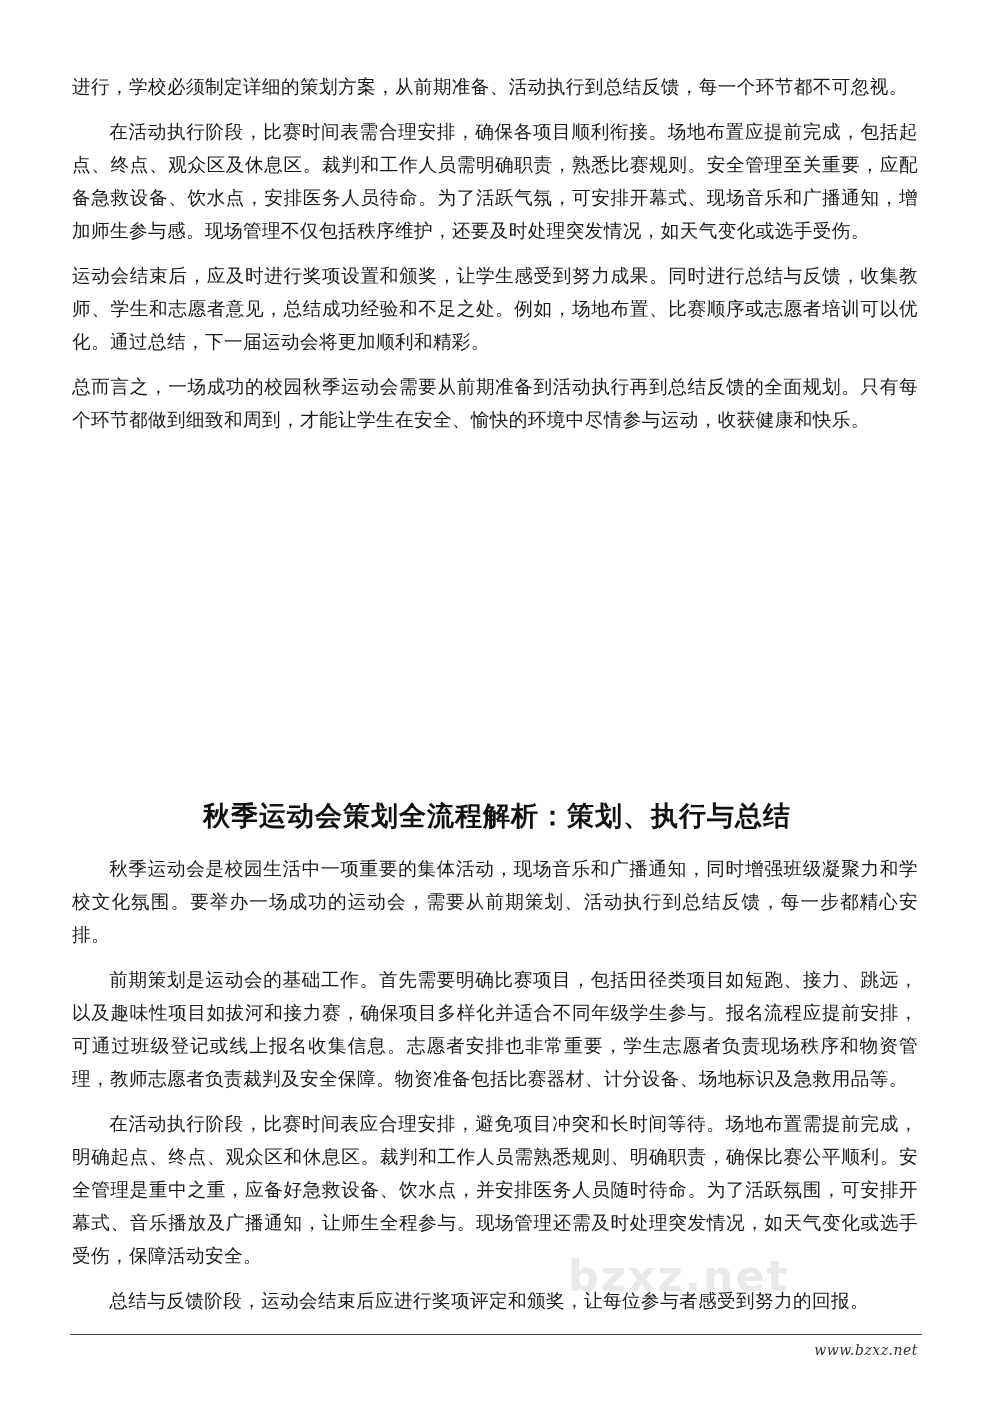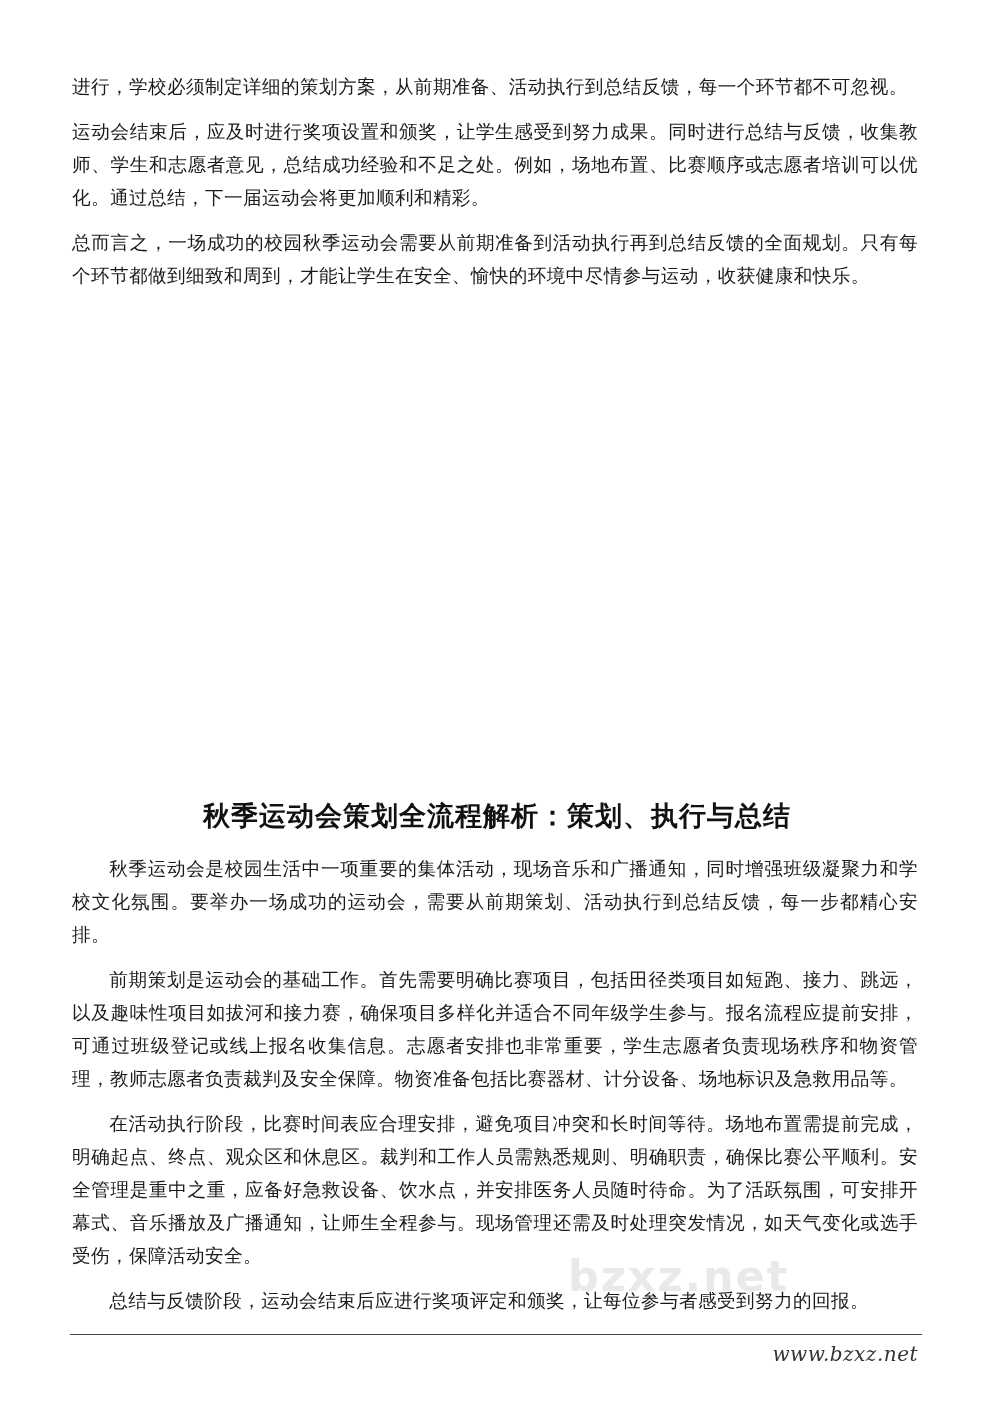--- a/index.html
+++ b/index.html
@@ -73,30 +73,31 @@
       height: 1px;
       background: #444;
       z-index: 2;
     }
     .footer-url {
       position: absolute;
       right: 75px;
       top: 1342px;
       font-family: "DejaVu Serif", "Liberation Serif", serif;
       font-style: italic;
-      font-size: 20px;
+      font-size: 14px;
       color: #333;
       letter-spacing: 0.5px;
     }
   </style>
 </head>
 <body>
 
 <div class="page">
   <p class="para">进行，学校必须制定详细的策划方案，从前期准备、活动执行到总结反馈，每一个环节都不可忽视。</p>
+  <p class="para indent">在活动执行阶段，比赛时间表需合理安排，确保各项目顺利衔接。场地布置应提前完成，包括起点、终点、观众区及休息区。裁判和工作人员需明确职责，熟悉比赛规则。安全管理至关重要，应配备急救设备、饮水点，安排医务人员待命。为了活跃气氛，可安排开幕式、现场音乐和广播通知，增加师生参与感。现场管理不仅包括秩序维护，还要及时处理突发情况，如天气变化或选手受伤。</p>
   <p class="para">运动会结束后，应及时进行奖项设置和颁奖，让学生感受到努力成果。同时进行总结与反馈，收集教师、学生和志愿者意见，总结成功经验和不足之处。例如，场地布置、比赛顺序或志愿者培训可以优化。通过总结，下一届运动会将更加顺利和精彩。</p>
   <p class="para">总而言之，一场成功的校园秋季运动会需要从前期准备到活动执行再到总结反馈的全面规划。只有每个环节都做到细致和周到，才能让学生在安全、愉快的环境中尽情参与运动，收获健康和快乐。</p>
 </div>
 
 <h2 class="section-title">秋季运动会策划全流程解析：策划、执行与总结</h2>
 
 <div class="page2">
   <p class="para indent">秋季运动会是校园生活中一项重要的集体活动，现场音乐和广播通知，同时增强班级凝聚力和学校文化氛围。要举办一场成功的运动会，需要从前期策划、活动执行到总结反馈，每一步都精心安排。</p>
   <p class="para indent">前期策划是运动会的基础工作。首先需要明确比赛项目，包括田径类项目如短跑、接力、跳远，以及趣味性项目如拔河和接力赛，确保项目多样化并适合不同年级学生参与。报名流程应提前安排，可通过班级登记或线上报名收集信息。志愿者安排也非常重要，学生志愿者负责现场秩序和物资管理，教师志愿者负责裁判及安全保障。物资准备包括比赛器材、计分设备、场地标识及急救用品等。</p>
   <p class="para indent">在活动执行阶段，比赛时间表应合理安排，避免项目冲突和长时间等待。场地布置需提前完成，明确起点、终点、观众区和休息区。裁判和工作人员需熟悉规则、明确职责，确保比赛公平顺利。安全管理是重中之重，应备好急救设备、饮水点，并安排医务人员随时待命。为了活跃氛围，可安排开幕式、音乐播放及广播通知，让师生全程参与。现场管理还需及时处理突发情况，如天气变化或选手受伤，保障活动安全。</p>

